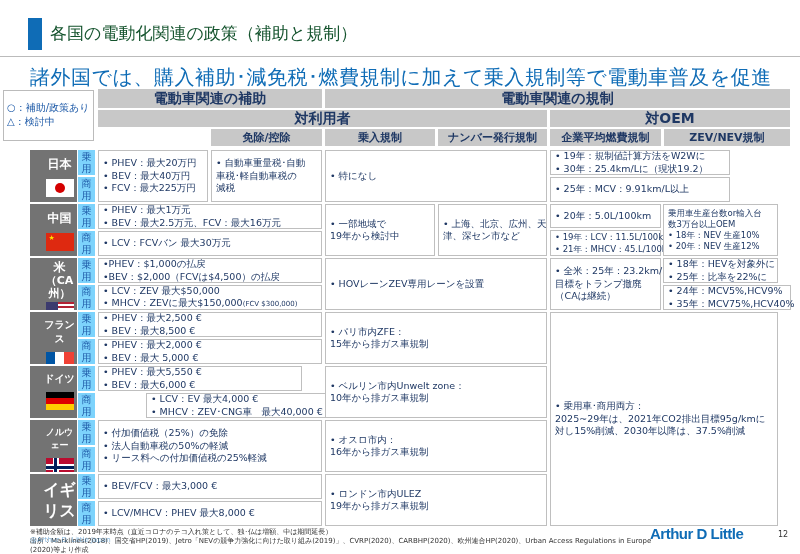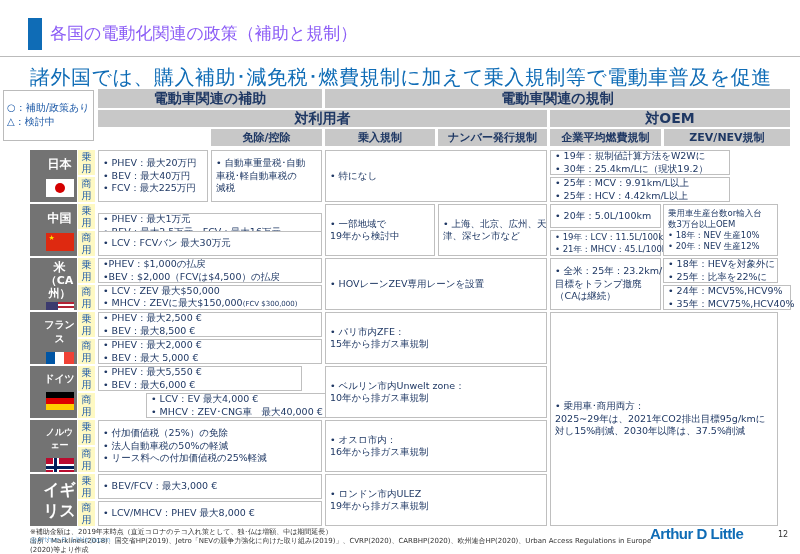--- a/index.html
+++ b/index.html
@@ -1,28 +1,28 @@
 <!DOCTYPE html>
 <html><head>
 <meta charset="utf-8">
 <style>
   * { box-sizing: border-box; margin: 0; padding: 0; }
   body { width: 800px; height: 554px; background: #ffffff; font-family: "DejaVu Sans", "Liberation Sans", sans-serif; position: relative; overflow: hidden; color: #1f3864; }
   .title-bar { position: absolute; left: 28px; top: 18px; width: 14px; height: 32px; background: #0f6cb6; }
-  .title { position: absolute; left: 50px; top: 22px; font-size: 17px; color: #8b5cf6; }
+  .title { position: absolute; left: 50px; top: 22px; font-size: 17px; color: #14532d; }
   .title-rule { position: absolute; left: 0; top: 56px; width: 800px; height: 1px; background: #bbb; }
   .headline { position: absolute; left: 30px; top: 64px; font-size: 20px; color: #0f6cb6; white-space: nowrap; letter-spacing: 0.5px; }
   .legend { position: absolute; left: 3px; top: 90px; width: 91px; height: 51px; border: 1px solid #bbb; font-size: 10px; color: #1f5ba8; padding: 10px 2px 0 3px; line-height: 14px; }
   .hdr { position: absolute; background: #c8c8c8; color: #1f3864; font-weight: bold; text-align: center; display: flex; align-items: center; justify-content: center; }
   .h1 { font-size: 14px; }
   .h2 { font-size: 14px; }
   .h3 { font-size: 11px; }
   .country { position: absolute; left: 30px; width: 47px; background: #737373; color: #fff; font-size: 12px; font-weight: bold; text-align: center; display: flex; flex-direction: column; align-items: center; justify-content: flex-start; padding-top: 6px; padding-left: 12px; }
   .flag { margin-top: 6px; width: 28px; height: 18px; position: relative; overflow: hidden; }
-  .use { position: absolute; left: 78px; width: 17px; background: #fef9c3; color: #1f5ba8; font-size: 10px; text-align: center; line-height: 12px; display: flex; align-items: center; justify-content: center; writing-mode: horizontal-tb; }
+  .use { position: absolute; left: 78px; width: 17px; background: #7dd3fc; color: #1f5ba8; font-size: 10px; text-align: center; line-height: 12px; display: flex; align-items: center; justify-content: center; writing-mode: horizontal-tb; }
   .cell { position: absolute; background: #fff; border: 1px solid #bfbfbf; font-size: 9.5px; color: #1f3864; padding: 2px 4px; line-height: 12.5px; display: flex; flex-direction: column; justify-content: center; }
   .cell span { display: block; white-space: nowrap; }
   .foot { position: absolute; left: 30px; font-size: 7px; color: #333; white-space: nowrap; }
   .logo { position: absolute; left: 650px; top: 525px; font-size: 15px; font-weight: bold; color: #0f6cb6; letter-spacing: -0.5px; font-family: "Liberation Sans", sans-serif; }
   .pagenum { position: absolute; left: 778px; top: 530px; font-size: 8px; color: #333; }
 </style>
 </head>
 <body>
 
 <div class="title-bar"></div>
@@ -66,32 +66,31 @@
 </div>
 <div class="cell" style="left:325px;top:150px;width:222px;height:52px;">
   <span>• 特になし</span>
 </div>
 <div class="cell" style="left:550px;top:150px;width:180px;height:25px;">
   <span>• 19年：規制値計算方法をW2Wに</span>
     <span>• 30年：25.4km/Lに（現状19.2）</span>
 </div>
 <div class="cell" style="left:550px;top:177px;width:180px;height:25px;">
   <span>• 25年：MCV：9.91km/L以上</span>
-    <span>• 25年：HCV：4.42km/L以上</span>
 </div>
 
 <div class="country" style="top:204px;height:52px;">
   <span>中国</span>
   <div class="flag" style="background:#de2910;">
       <div style="position:absolute;left:3px;top:2px;color:#ffde00;font-size:7px;line-height:7px;">★</div>
     </div>
 </div>
 <div class="use" style="top:204px;height:25px;">乗用</div>
 <div class="use" style="top:231px;height:25px;">商用</div>
-<div class="cell" style="left:98px;top:204px;width:224px;height:25px;margin-top:9px;">
+<div class="cell" style="left:98px;top:204px;width:224px;height:25px;">
   <span>• PHEV：最大1万元</span>
     <span>• BEV：最大2.5万元、FCV：最大16万元</span>
 </div>
 <div class="cell" style="left:98px;top:231px;width:224px;height:25px;">
   <span>• LCV：FCVバン 最大30万元</span>
 </div>
 <div class="cell" style="left:325px;top:204px;width:110px;height:52px;">
   <span>• 一部地域で</span>
     <span>  19年から検討中</span>
 </div>

